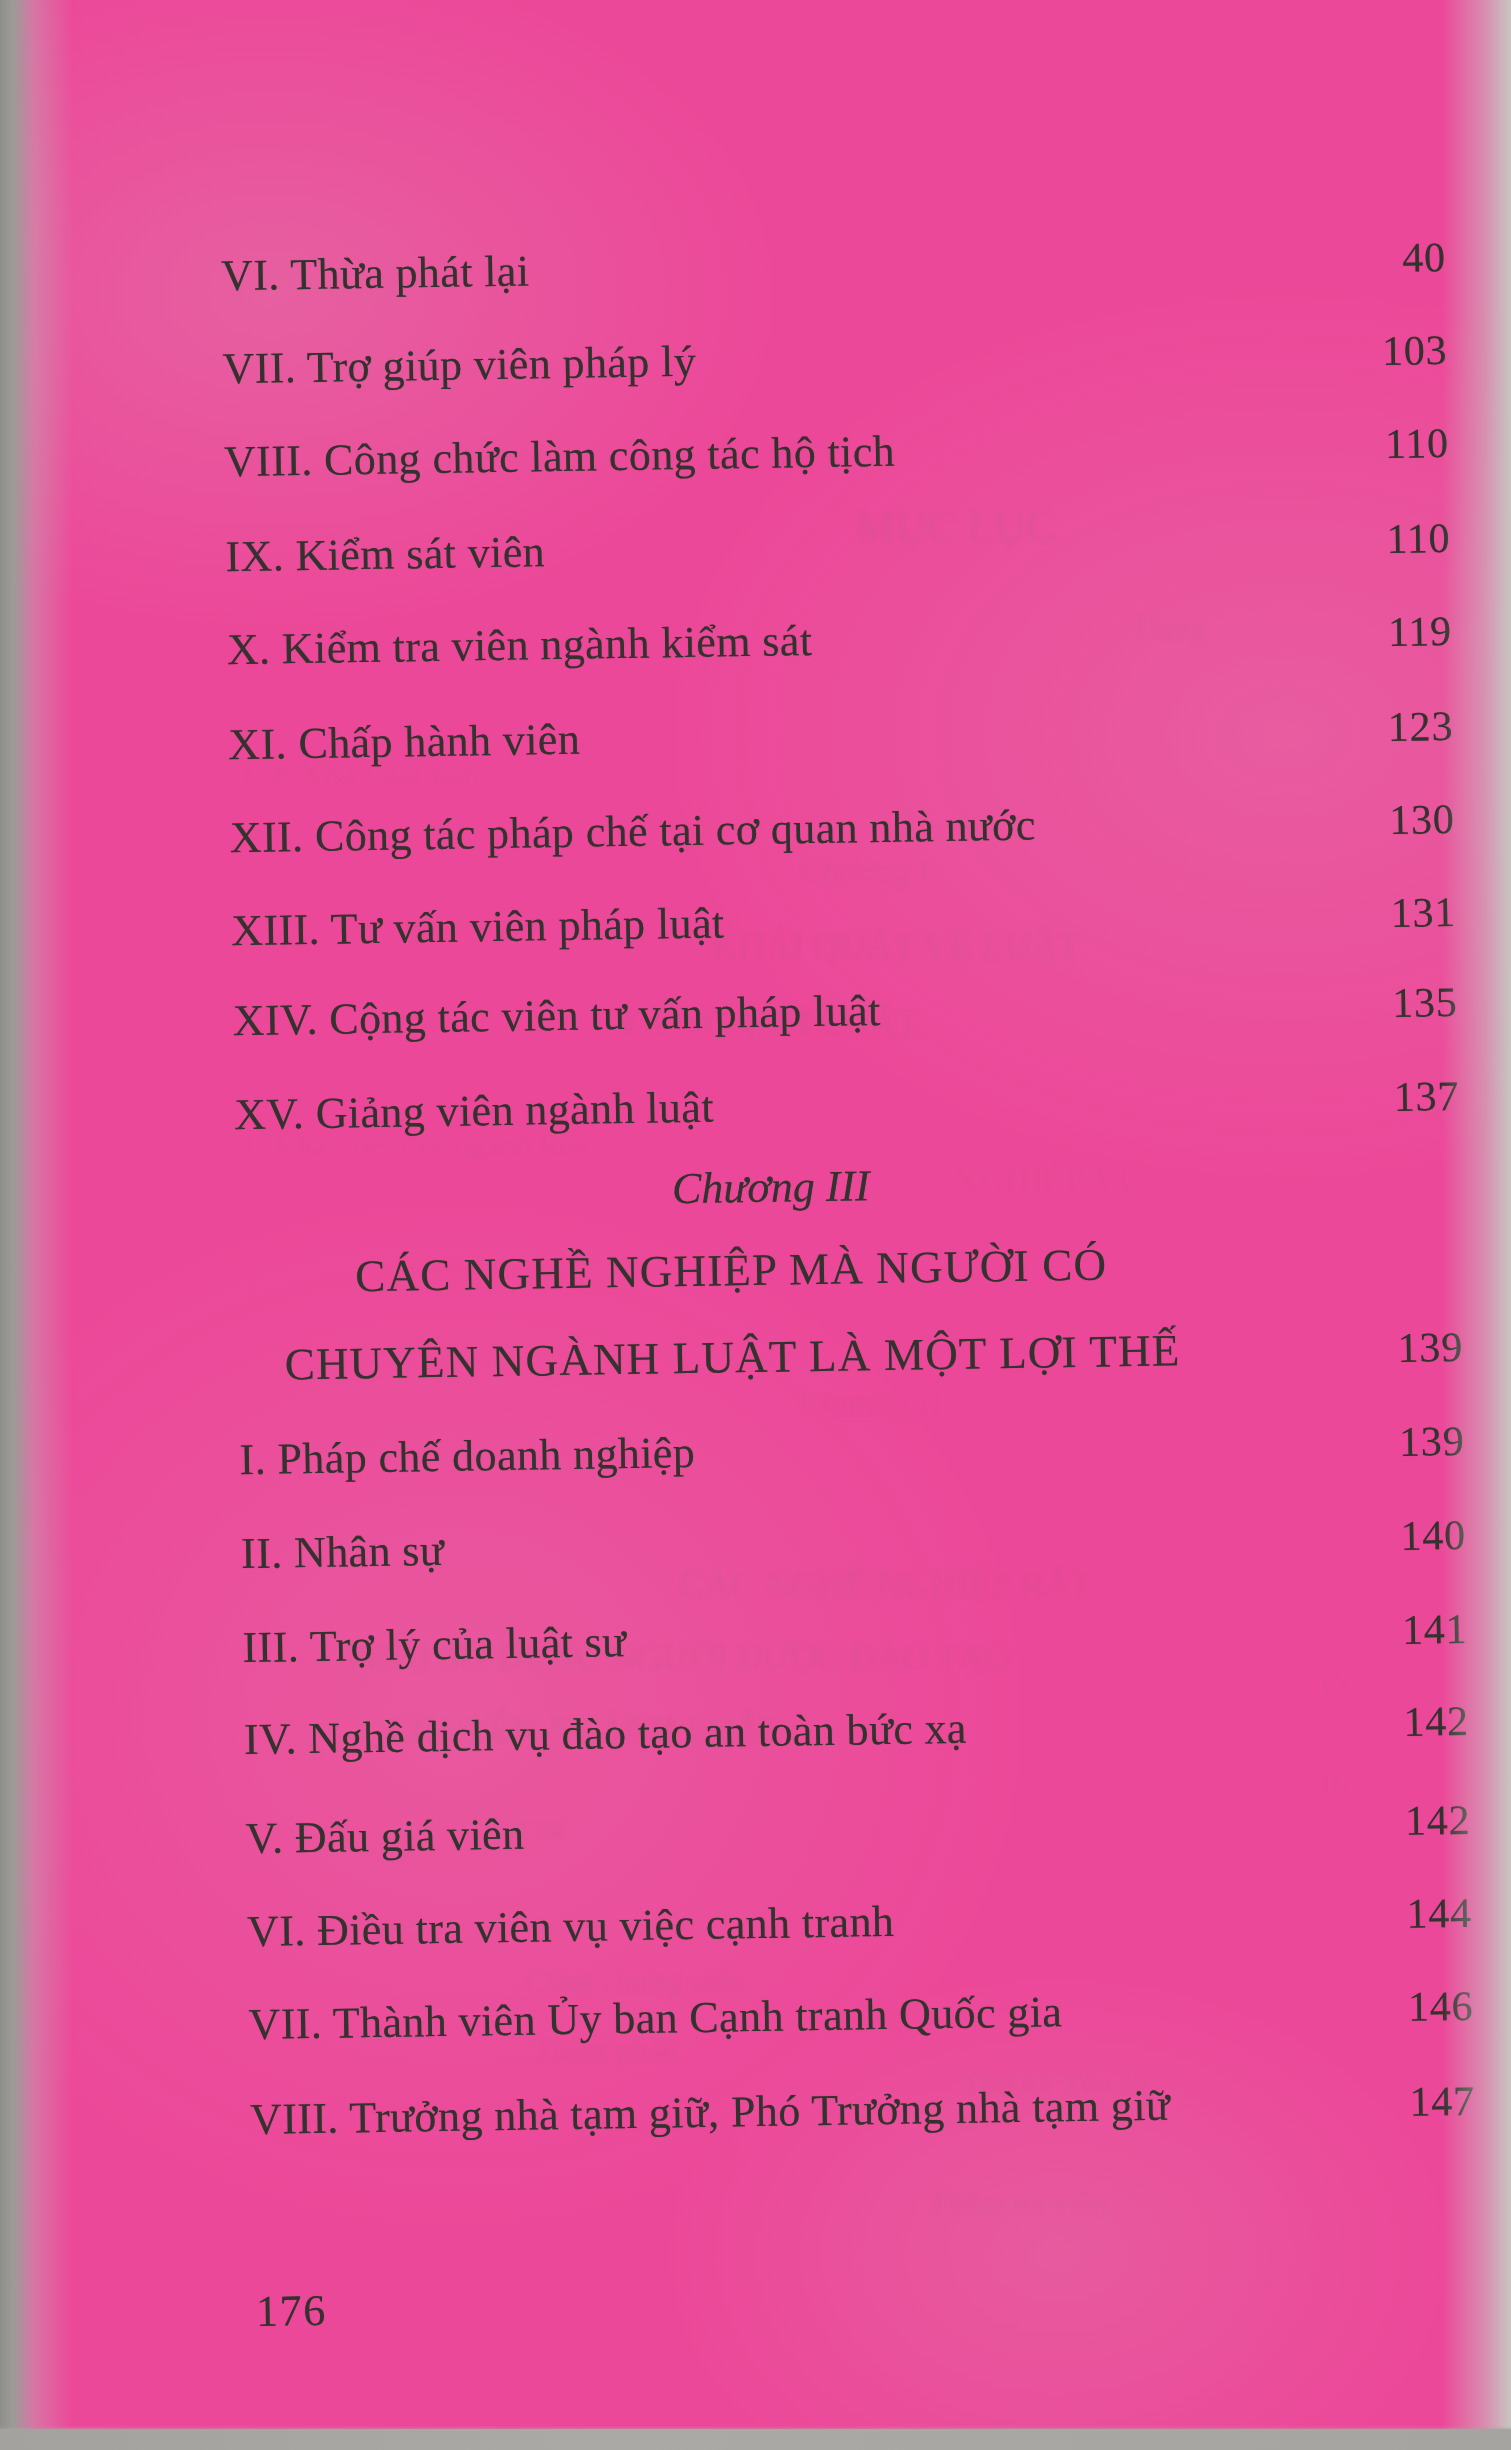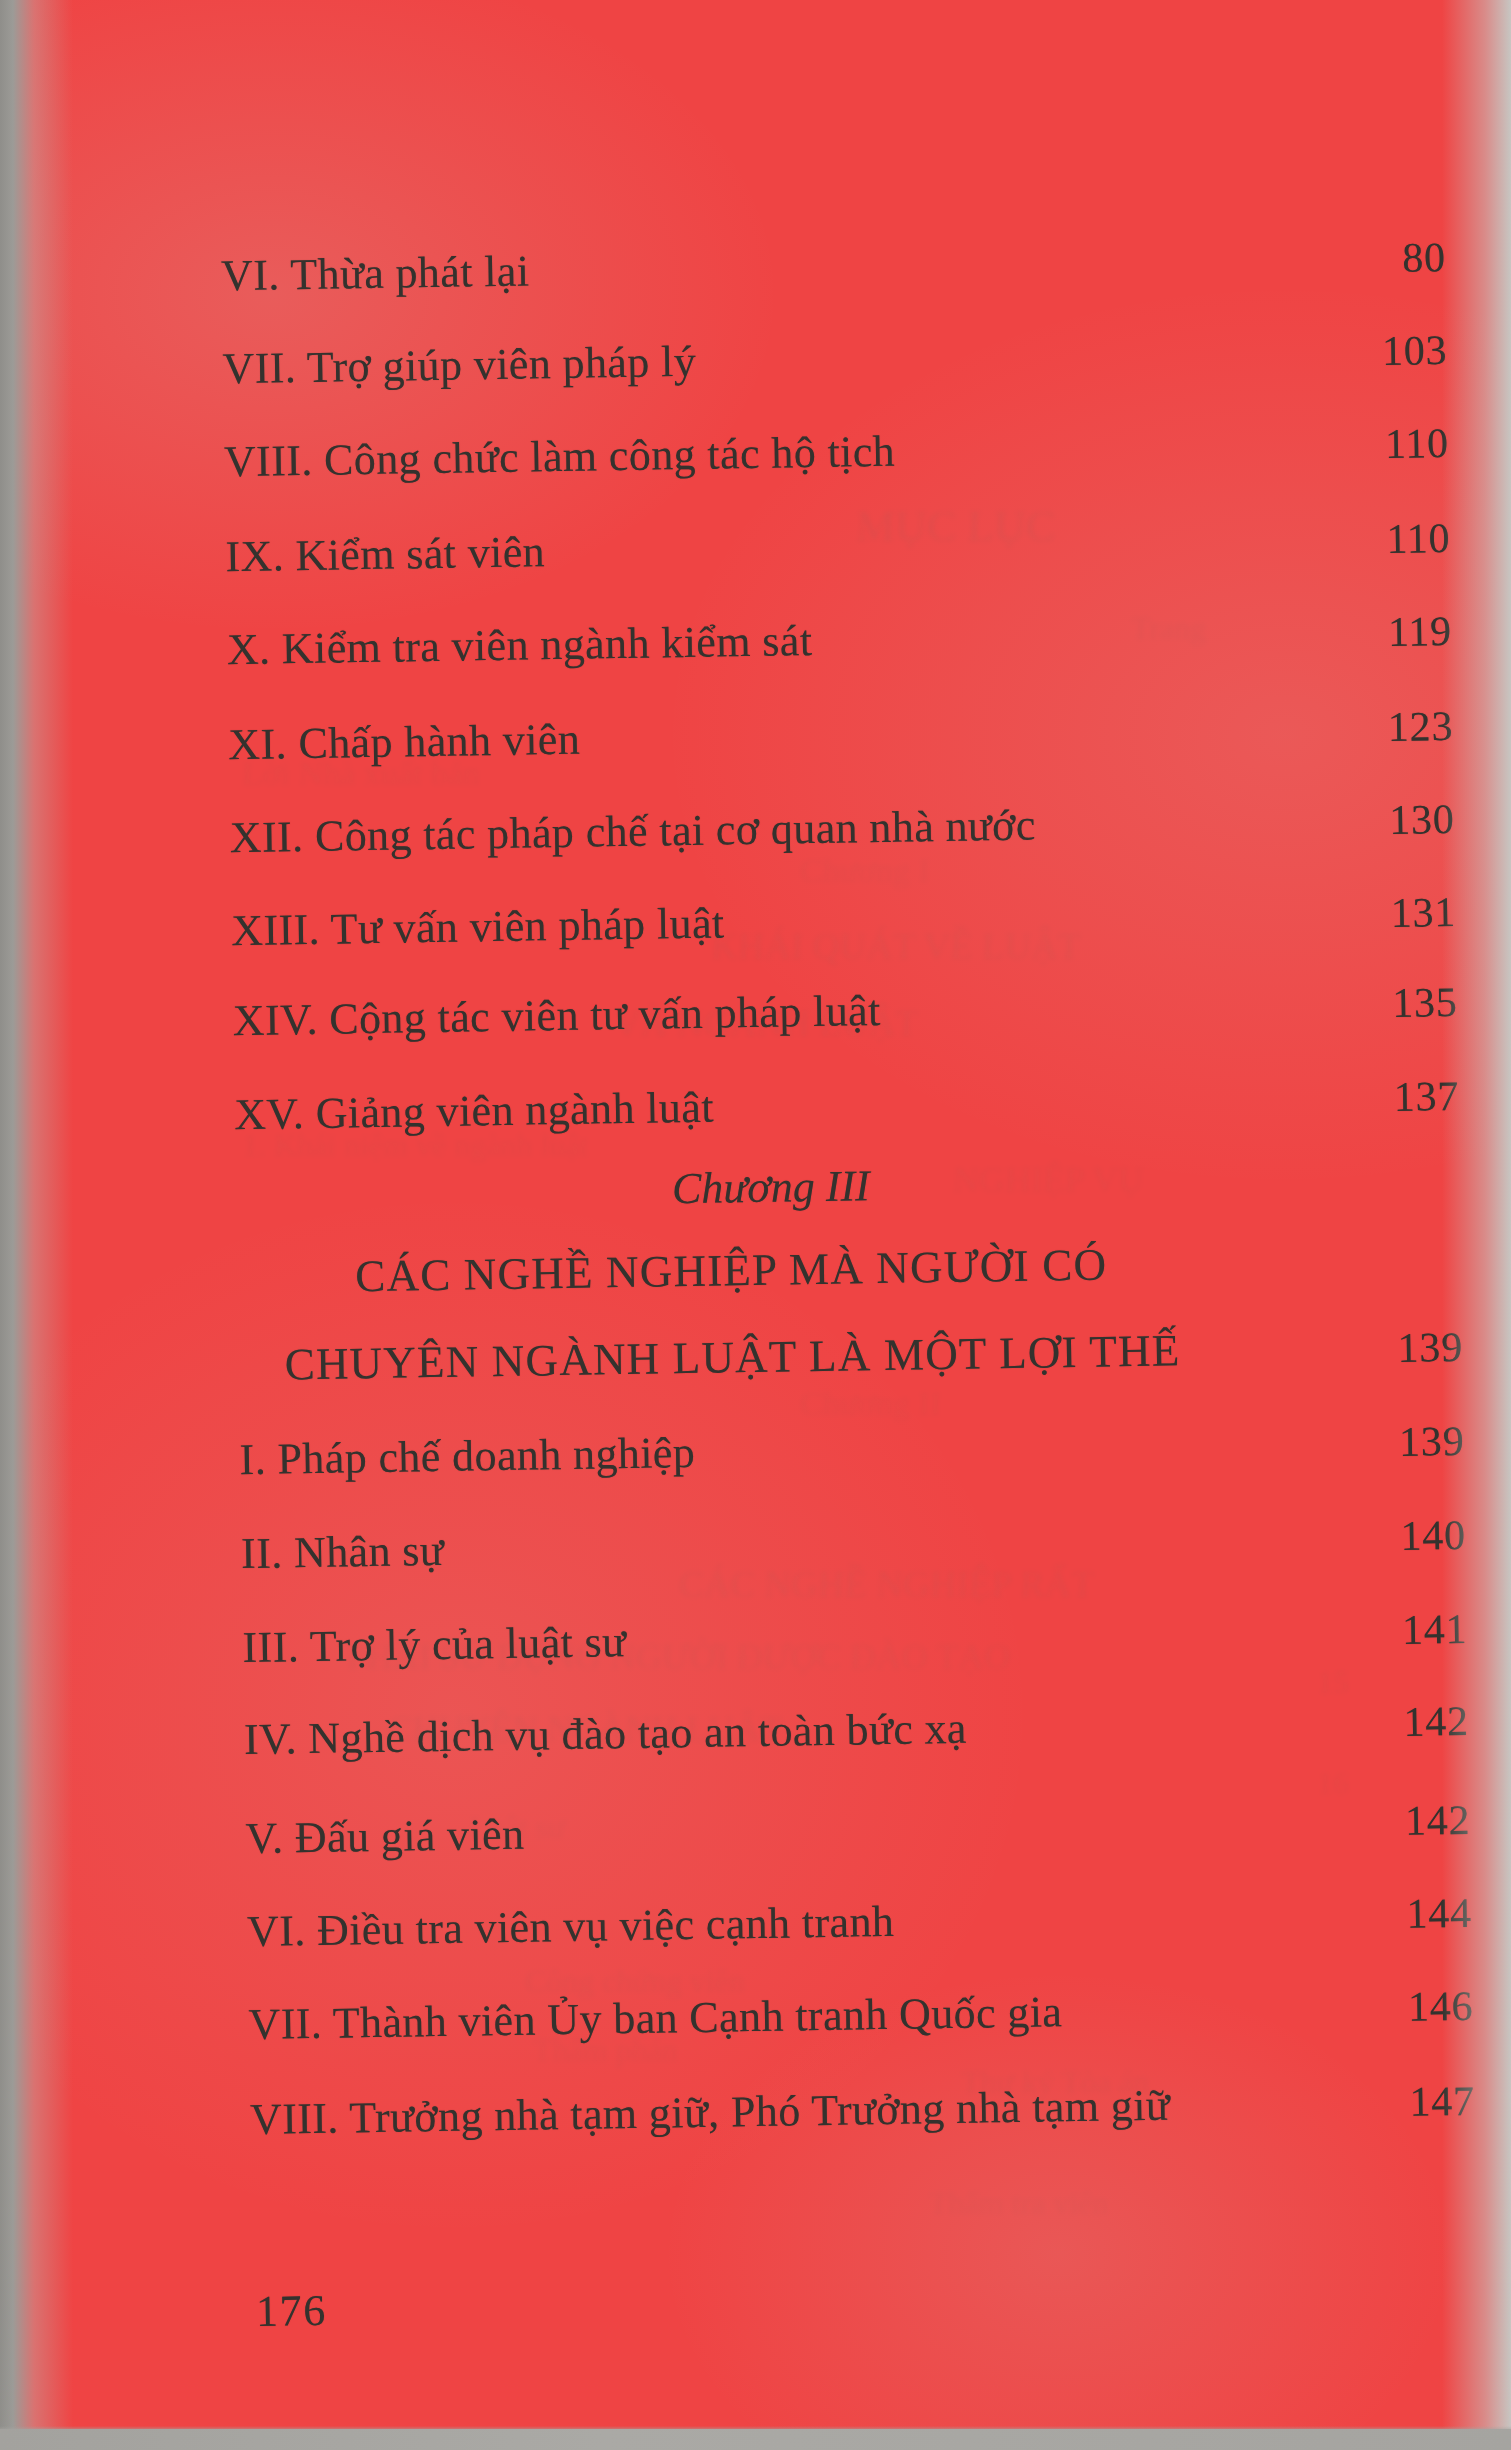--- a/index.html
+++ b/index.html
@@ -1,19 +1,19 @@
 <!DOCTYPE html>
 <html style="font-size:13px"><head>
 <meta charset="utf-8">
 <style>
   html,body{margin:0;padding:0;background:#dedcd8;}
   .page{
     position:relative;
     width:1511px;height:2450px;
-    background:#ef4444;
+    background:#ec4899;
     overflow:hidden;
     font-family:"Liberation Serif","DejaVu Serif",serif;
     color:#34322e;
   }
   .paper-texture{
     position:absolute;inset:0;
     background:
       radial-gradient(727px 485px at 18% 12%, rgba(205,202,194,0.18), rgba(205,202,194,0) 70%),
       radial-gradient(889px 646px at 85% 30%, rgba(210,207,199,0.15), rgba(210,207,199,0) 70%),
       radial-gradient(808px 727px at 30% 70%, rgba(208,205,197,0.12), rgba(208,205,197,0) 72%),
@@ -108,21 +108,21 @@
       <div class="ghost" style="left: 533px; top: 2032px; font-size: 32px; opacity: 0.06;">Thẩm phán</div>
       <div class="ghost" style="left: 961px; top: 2064px; font-size: 32px; opacity: 0.07;">Thư ký Tòa án</div>
       <div class="ghost" style="left: 929px; top: 2185px; font-size: 32px; opacity: 0.06;">Thẩm tra viên</div>
     </div>
 
   <div class="content">
 
     <div id="toc-top-rows">
         <div class="toc-row" style="top: 242px;">
           <span class="lbl">VI. Thừa phát lại</span>
-          <span class="num">80</span>
+          <span class="num">40</span>
         </div>
         <div class="toc-row" style="top: 335px;">
           <span class="lbl">VII. Trợ giúp viên pháp lý</span>
           <span class="num">103</span>
         </div>
         <div class="toc-row" style="top: 428px;">
           <span class="lbl">VIII. Công chức làm công tác hộ tịch</span>
           <span class="num">110</span>
         </div>
         <div class="toc-row" style="top: 523px;">

